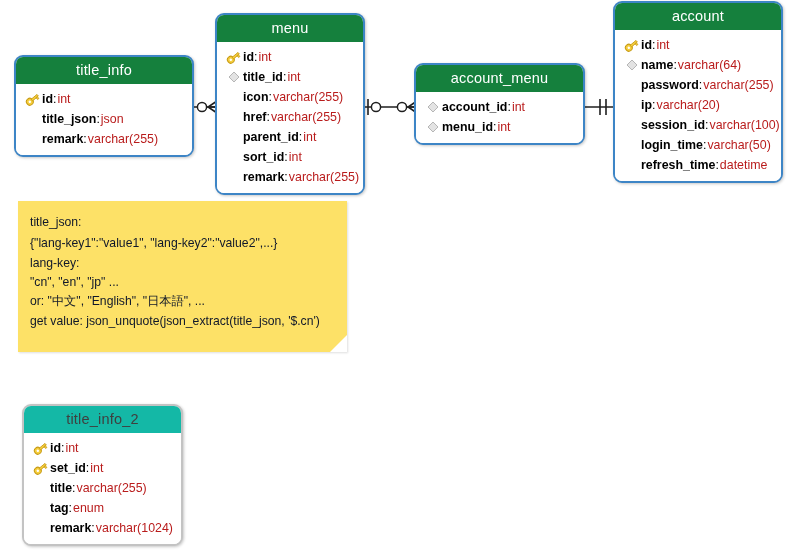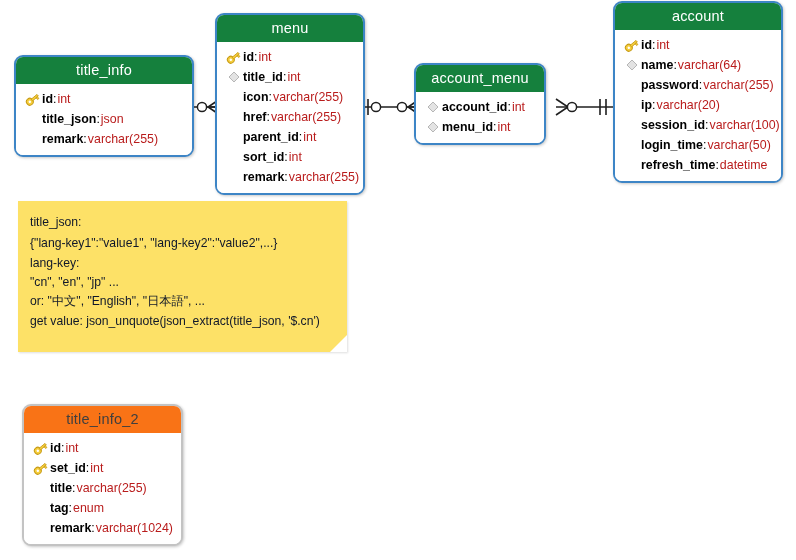--- a/index.html
+++ b/index.html
@@ -33,21 +33,21 @@
     height: 27px;
     line-height: 27px;
     text-align: center;
     font-size: 14.5px;
     color: #ffffff;
     background: #15803d;
     font-weight: normal;
     letter-spacing: 0.2px;
   }
   .entity.gray .entity-header {
-    background: #f97316;
+    background: #14b8a6;
     color: #3f3f3f;
   }
   .entity-body {
     padding: 5px 0 6px 0;
     background: #ffffff;
   }
   .field {
     display: flex;
     align-items: center;
     height: 20px;
@@ -235,21 +235,21 @@
     </div>
     <div class="field">
       <span class="field-icon blank"></span>
       <span class="fname">remark</span>
         <span class="colon">:</span>
       <span class="ftype">varchar(255)</span>
     </div>
   </div>
 </div>
 
-<div class="entity" style="left:414px; top:63px; width:132px;">
+<div class="entity" style="left:414px; top:63px; width:171px;">
   <div class="entity-header">account_menu</div>
   <div class="entity-body">
     <div class="field">
       <span class="field-icon">
         <svg width="12" height="12" viewBox="0 0 12 12">
           <polygon points="6,1 11,6 6,11 1,6" fill="#e3e3e3" stroke="#b6b6b6" stroke-width="1"></polygon>
         </svg>
       </span>
       <span class="fname">account_id</span>
         <span class="colon">:</span>

